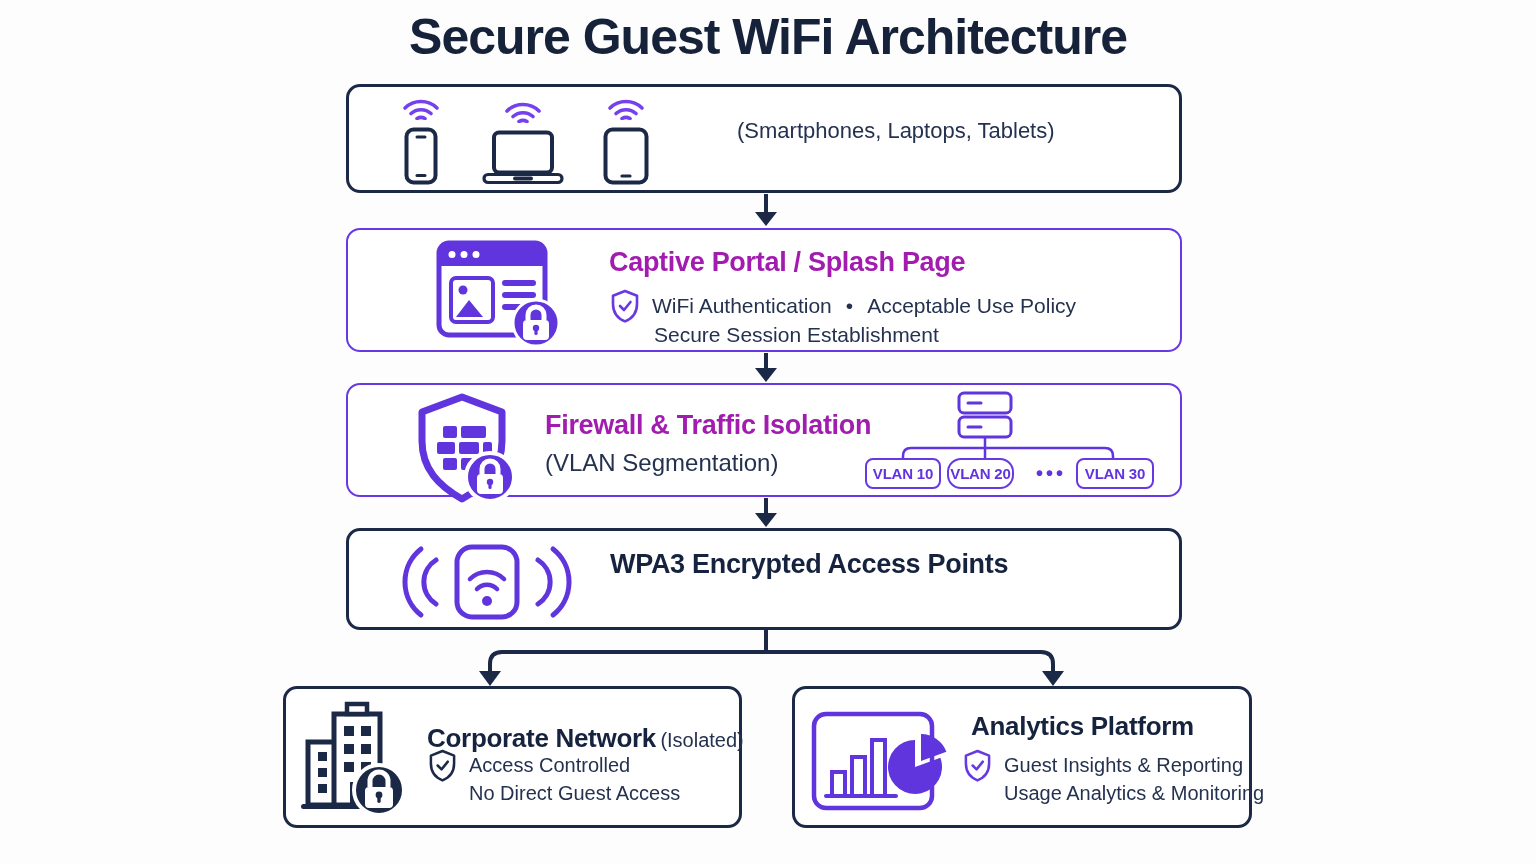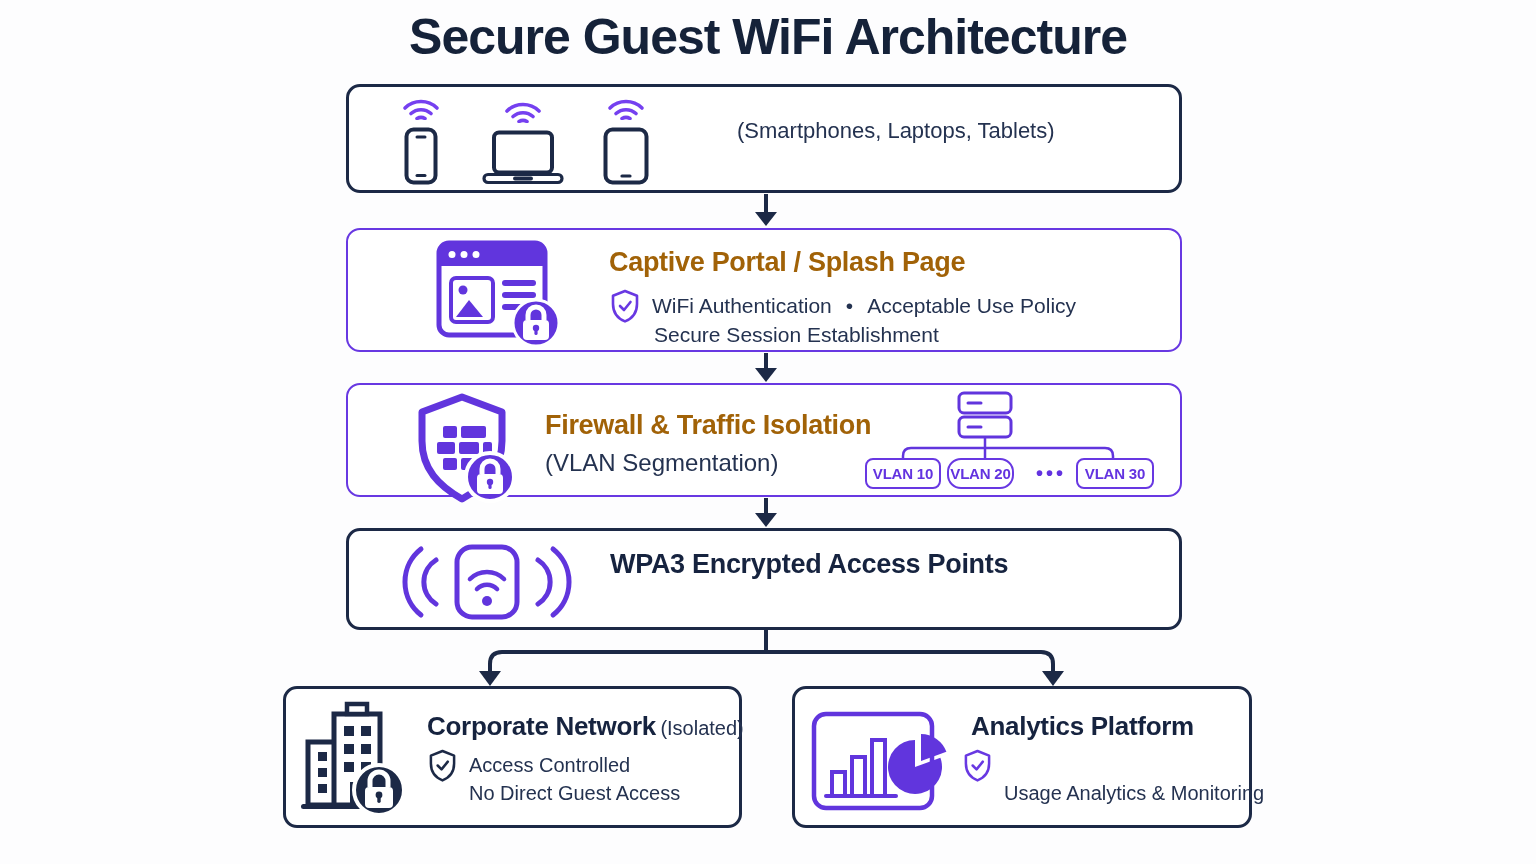--- a/index.html
+++ b/index.html
@@ -11,21 +11,21 @@
   .page-title{
     position:absolute;top:8px;left:0;width:100%;text-align:center;
     font-size:50px;font-weight:700;color:#152239;letter-spacing:-1px;margin:0;
   }
   .box{position:absolute;background:#ffffff;border-radius:14px;box-sizing:border-box;}
   .b-navy{border:3px solid #1c2946;}
   .b-purple{border:2.5px solid #6838e2;}
   .abs{position:absolute;}
 
   .h-navy{font-size:27px;font-weight:700;color:#16233f;letter-spacing:-0.3px;}
-  .h-purple{font-size:27px;font-weight:700;color:#a16207;letter-spacing:-0.3px;}
+  .h-purple{font-size:27px;font-weight:700;color:#a21caf;letter-spacing:-0.3px;}
   .sub{font-size:22px;color:#243250;}
   .body-line{font-size:21px;color:#243250;white-space:nowrap;}
   .qualifier{font-size:20px;font-weight:400;color:#243250;}
 
   .devices{position:absolute;left:50px;top:12px;display:flex;align-items:flex-end;gap:38px;height:86px;}
   .device-col{display:flex;flex-direction:column;align-items:center;}
   .device-col svg.wifi{margin-bottom:7px;}
 
   .feature-row{display:flex;align-items:center;gap:12px;}
   .feature-line1{display:flex;align-items:center;gap:14px;}
@@ -218,21 +218,21 @@
         <rect x="62" y="64" width="10" height="10" fill="#1c2946"></rect>
       <rect x="51" y="84" width="16" height="23" fill="#1c2946"></rect>
       <g>
         <circle cx="80" cy="92" r="25" fill="#1c2946" stroke="#fff" stroke-width="4"></circle>
         <path d="M71 89 v-6 a9 9 0 0 1 18 0 v6" fill="none" stroke="#fff" stroke-width="5"></path>
         <rect x="66" y="89" width="28" height="21" rx="4" fill="#fff"></rect>
         <circle cx="80" cy="97" r="3.4" fill="#1c2946"></circle>
         <rect x="78.3" y="97" width="3.4" height="8" rx="1.7" fill="#1c2946"></rect>
       </g>
     </svg>
-    <div class="abs" style="left:141px;top:22px;white-space:nowrap;">
+    <div class="abs" style="left:141px;top:34px;white-space:nowrap;">
       <span class="h-navy" style="font-size:26px;">Corporate Network</span>
       <span class="qualifier">(Isolated)</span>
     </div>
     <div class="abs feature-row" style="left:142px;top:60px;">
       <svg width="29" height="33" viewBox="0 0 30 34">
         <path d="M15 2 L27 6.8 V15 C27 24 22 29.6 15 32.4 C8 29.6 3 24 3 15 V6.8 Z" fill="none" stroke="#1c2946" stroke-width="2.6" stroke-linejoin="round"></path>
         <polyline points="10,17 14,21 20.5,13" fill="none" stroke="#1c2946" stroke-width="2.6" stroke-linecap="round" stroke-linejoin="round"></polyline>
       </svg>
       <div class="body-line" style="font-size:20px;">Access Controlled</div>
     </div>
@@ -248,17 +248,18 @@
       <rect x="61" y="29" width="13" height="56" fill="#fff" stroke="#6135dd" stroke-width="4"></rect>
       <path d="M104 56 L104 29 A27 27 0 1 0 129.4 46.8 Z" fill="#6135dd"></path>
       <path d="M110 50 L110 23 A27 27 0 0 1 135.4 40.8 Z" fill="#6135dd"></path>
     </svg>
     <div class="abs h-navy" style="left:176px;top:22px;font-size:26px;">Analytics Platform</div>
     <div class="abs feature-row" style="left:168px;top:60px;">
       <svg width="29" height="33" viewBox="0 0 30 34">
         <path d="M15 2 L27 6.8 V15 C27 24 22 29.6 15 32.4 C8 29.6 3 24 3 15 V6.8 Z" fill="none" stroke="#6838e2" stroke-width="2.6" stroke-linejoin="round"></path>
         <polyline points="10,17 14,21 20.5,13" fill="none" stroke="#6838e2" stroke-width="2.6" stroke-linecap="round" stroke-linejoin="round"></polyline>
       </svg>
+      <div class="body-line" style="font-size:20px;">Guest Insights &amp; Reporting</div>
     </div>
     <div class="abs body-line" style="left:209px;top:93px;font-size:20px;">Usage Analytics &amp; Monitoring</div>
   </div>
 
 </div>
 
 </body></html>

